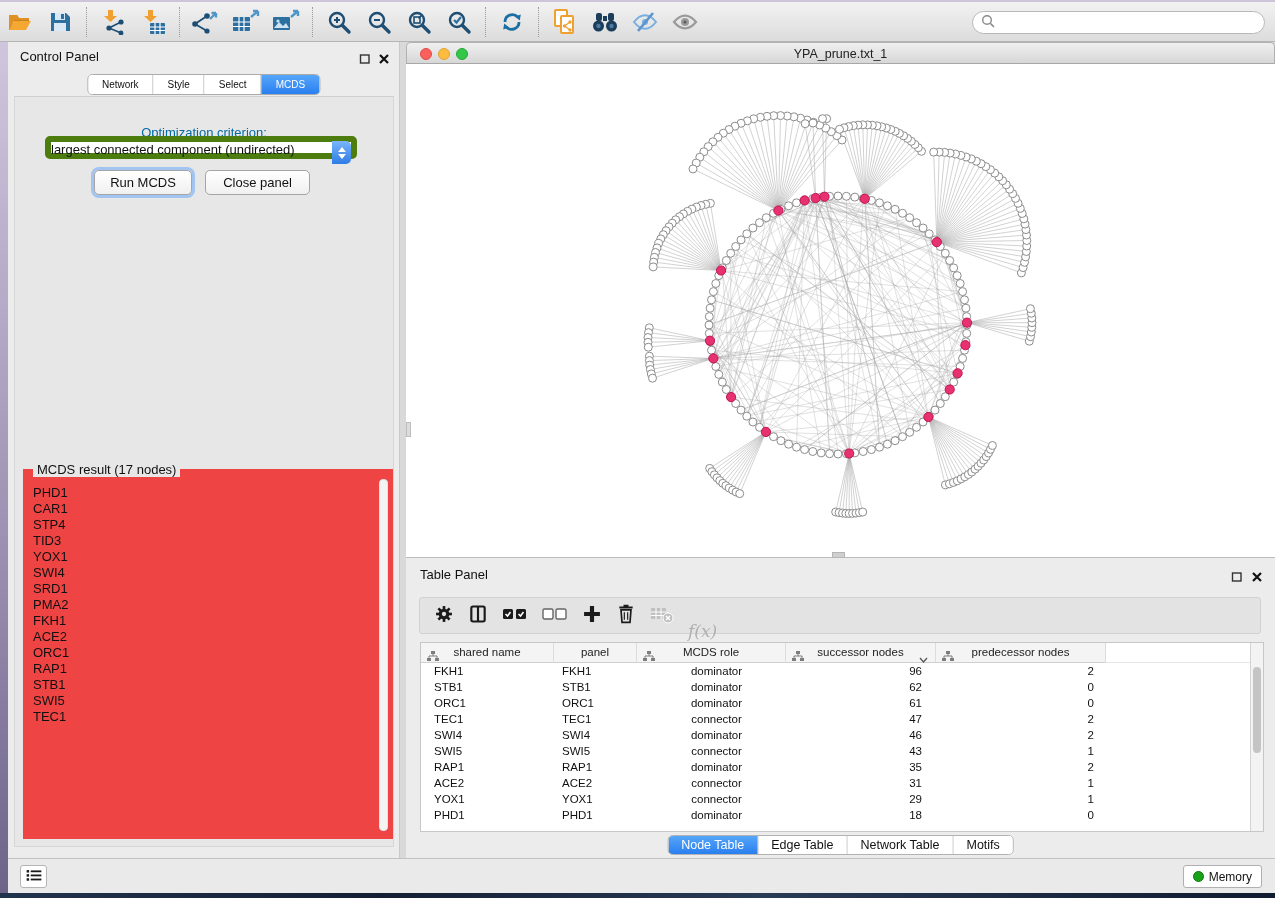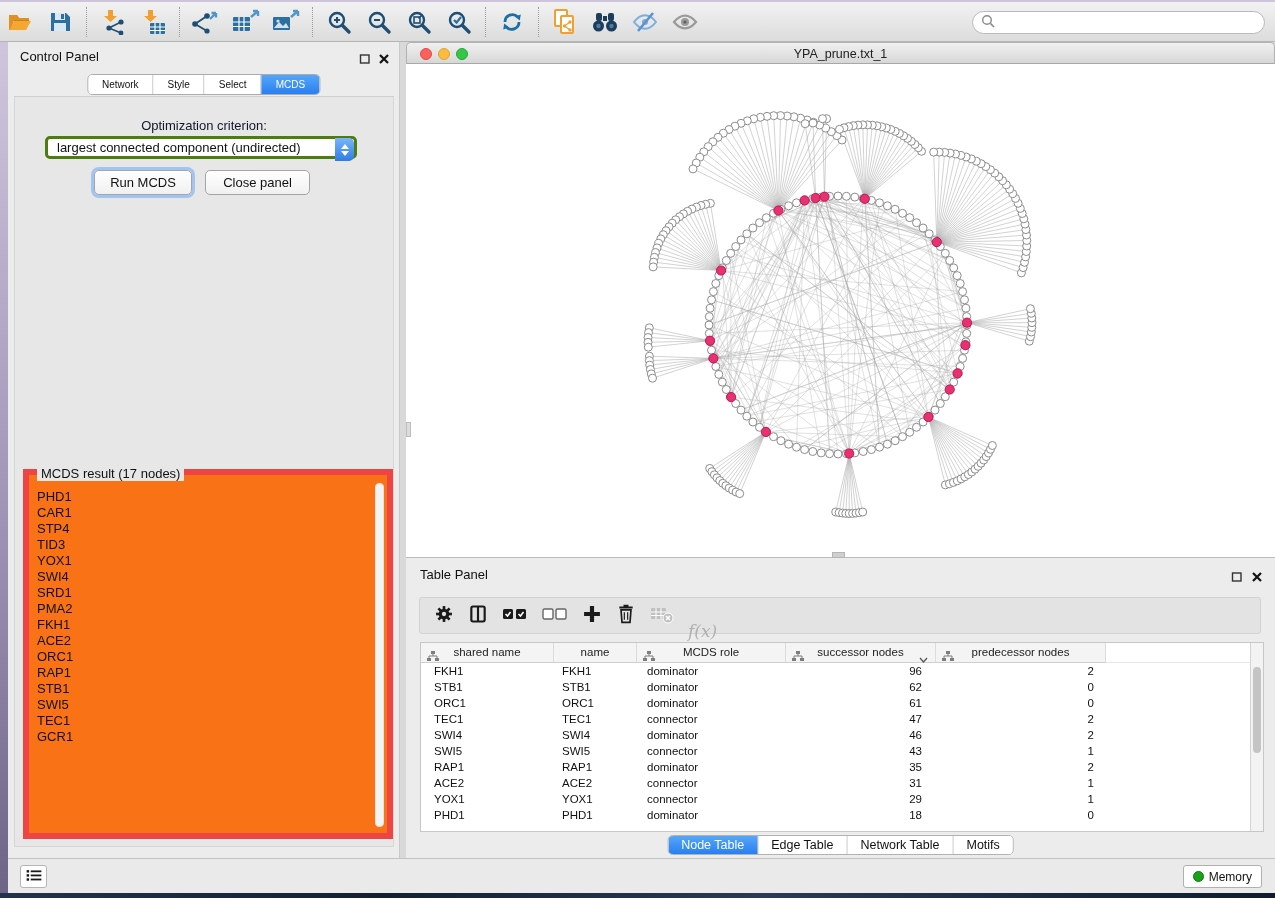--- a/index.html
+++ b/index.html
@@ -31,31 +31,31 @@
   .cp-mini { right:28px; top:9px; } .cp-close { right:9px; top:9px; }
   .tp-mini { right:32px; top:11px; } .tp-close { right:12px; top:11px; }
 
   .cp-tabs { position:absolute; left:50%; top:32px; transform:translateX(-50%); display:flex;
     border:1px solid #ababab; border-radius:5px; overflow:hidden; background:#fff; height:21px; }
   .cp-tab { font-size:10px; color:#111; padding:0 14px; line-height:20px; background:#fff; border-right:1px solid #b9b9b9; cursor:pointer; }
   .cp-tab:last-child { border-right:none;text-align:center; }
   .cp-tab.active { background:linear-gradient(#55a6f9,#2a7ff0); color:#fff; }
 
   .cp-inner { position:absolute; left:6px; top:54px; width:380px; height:751px; background:#e7e7e7; border:1px solid #d6d6d6; border-top-color:#cfcfcf; }
-  .opt-label { position:absolute; top:21px; width:100%; text-align:center; font-size:13px; color:#0f172a; }
-  .dropdown { position:absolute; left:30px; top:39px; width:312px; height:23px; background:#fff; border:3px solid #4d7c0f; border-radius:5px; font-size:13px; color:#111; display:flex; align-items:center; padding-left:9px; cursor:pointer; }
+  .opt-label { position:absolute; top:28px; width:100%; text-align:center; font-size:13px; color:#0369a1; }
+  .dropdown { position:absolute; left:30px; top:39px; width:312px; height:23px; background:#fff; border:6px solid #4d7c0f; border-radius:5px; font-size:13px; color:#111; display:flex; align-items:flex-start; cursor:pointer; }
   .dd-stepper { position:absolute; right:0; top:-1px; width:19px; height:23px; border-radius:0 5px 5px 0;
     background:linear-gradient(#7ab5f9,#2e7ce4); display:flex; flex-direction:column; align-items:center; justify-content:center; gap:2px; }
   .dd-up { width:0; height:0; border-left:4px solid transparent; border-right:4px solid transparent; border-bottom:5px solid #fff; }
   .dd-down { width:0; height:0; border-left:4px solid transparent; border-right:4px solid transparent; border-top:5px solid #fff; }
   .cp-btn { position:absolute; top:73px; height:25px; background:linear-gradient(#ffffff,#f0f0f0); border:1px solid #a5a5a5; border-radius:5px; font-size:13px; color:#111; cursor:pointer; font-family:"Liberation Sans",sans-serif; }
   .run-btn { left:79px; width:98px; box-shadow:0 0 0 3px rgba(106,167,248,.55); }
   .close-btn { left:190px; width:105px; }
 
-  .result-box { position:absolute; left:8px; top:372px; width:370px; height:370px; border:6px solid #ef4444; background:#f97316; }
+  .result-box { position:absolute; left:8px; top:372px; width:370px; height:370px; border:2px solid #ef4444; background:#ef4444; }
   .result-legend { position:absolute; left:8px; top:-9px; background:#e7e7e7; padding:0 4px; font-size:13px; color:#111; }
   .result-list { position:absolute; left:0; top:6px; right:14px; bottom:2px; padding:8px 0 0 8px; overflow:hidden; }
   .result-item { font-size:13px; line-height:16px; color:#111; }
   .result-scroll { position:absolute; right:3px; top:8px; bottom:6px; width:9px; background:#f4f4f4; border:1px solid #e2e2e2; border-radius:4px; }
 
   
   .network-panel { position:absolute; left:406px; top:42px; width:869px; height:516px; }
   .net-titlebar { position:absolute; left:0; top:0; width:869px; height:22px; border-radius:5px 5px 0 0;
     background:linear-gradient(#f0f0f0,#d7d7d7); border:1px solid #b2b2b2; border-bottom:1px solid #a8a8a8; }
   .tl { position:absolute; top:5px; width:12px; height:12px; border-radius:50%; }
@@ -76,21 +76,21 @@
   .tbl-thumb { position:absolute; left:2px; top:24px; width:8px; height:86px; background:#c4c4c4; border-radius:4px; }
   .tbl { position:absolute; left:0; top:0; right:13px; }
   .tbl-header, .tbl-row { display:grid; grid-template-columns:133px 83px 149px 150px 170px 1fr; }
   .tbl-header { height:20px; }
   .th { position:relative; background:#f4f4f4; border-right:1px solid #dcdcdc; border-bottom:1px solid #cfcfcf; font-size:11.5px; color:#222; text-align:center; line-height:19px; }
   .th.filler { background:#fff; border-right:none; border-bottom:1px solid #e6e6e6; }
   .th .h-icon { position:absolute; left:6px; top:5px; }
   .th .h-sort { position:absolute; right:7px; top:7px; }
   .tbl-row { height:16px; }
   .td { font-size:11.5px; color:#111; line-height:16px; white-space:nowrap; overflow:hidden; }
-  .td.c0 { padding-left:13px; } .td.c1 { padding-left:8px; } .td.c2 { padding-left:10px; }
+  .td.c0 { padding-left:13px; } .td.c1 { padding-left:8px; } .td.c2 { padding-left:10px;text-align:center; }
   .td.c3 { text-align:right; padding-right:14px; } .td.c4 { text-align:right; padding-right:12px; }
 
   .tp-tabs { position:absolute; left:50%; top:277px; transform:translateX(-50%); display:flex; border:1px solid #b2b2b2; border-radius:5px; overflow:hidden; height:20px; background:#fff; }
   .tp-tab { font-size:12.5px; color:#111; padding:0 13px; line-height:19px; background:#fff; border-right:1px solid #bdbdbd; cursor:pointer; }
   .tp-tab:last-child { border-right:none; }
   .tp-tab.active { background:linear-gradient(#55a6f9,#2a7ff0); color:#fff; }
 
   
   .status-bar { position:absolute; left:8px; top:858px; width:1267px; height:35px; background:#eaeaea; border-top:1px solid #c2c2c2; }
   .list-btn { position:absolute; left:12px; top:6px; width:27px; height:23px; background:#fff; border:1px solid #b5b5b5; border-radius:3px; cursor:pointer; display:flex; align-items:center; justify-content:center; }
@@ -316,21 +316,20 @@
             <div class="result-item">SWI4</div>
             <div class="result-item">SRD1</div>
             <div class="result-item">PMA2</div>
             <div class="result-item">FKH1</div>
             <div class="result-item">ACE2</div>
             <div class="result-item">ORC1</div>
             <div class="result-item">RAP1</div>
             <div class="result-item">STB1</div>
             <div class="result-item">SWI5</div>
             <div class="result-item">TEC1</div>
-            <div class="result-item">GCR1</div>
           </div>
         <div class="result-scroll"></div>
       </div>
     </div>
   </div>
 
   <div class="network-panel">
     <div class="net-titlebar">
       <span class="tl" style="left:13px; background:#fb605c; border:1px solid #e24b44;"></span>
       <span class="tl" style="left:31px; background:#fdbc40; border:1px solid #e0a42f;"></span>
@@ -1057,21 +1056,21 @@
       <div class="tbl" id="tbl">
           <div class="tbl-header">
             <div class="th"><span class="h-icon"><svg width="12" height="10" viewBox="0 0 12 10">
                   <g fill="#7d7d7d">
                     <rect x="4" y="0" width="4" height="3"></rect>
                     <rect x="0" y="7" width="4" height="3"></rect>
                     <rect x="8" y="7" width="4" height="3"></rect>
                   </g>
                   <path d="M6 3v2M2 7V5h8v2" stroke="#7d7d7d" fill="none"></path>
                 </svg></span><span>shared name</span></div>
-            <div class="th"><span>name</span></div>
+            <div class="th"><span>panel</span></div>
             <div class="th"><span class="h-icon"><svg width="12" height="10" viewBox="0 0 12 10">
                   <g fill="#7d7d7d">
                     <rect x="4" y="0" width="4" height="3"></rect>
                     <rect x="0" y="7" width="4" height="3"></rect>
                     <rect x="8" y="7" width="4" height="3"></rect>
                   </g>
                   <path d="M6 3v2M2 7V5h8v2" stroke="#7d7d7d" fill="none"></path>
                 </svg></span><span>MCDS role</span></div>
             <div class="th"><span class="h-icon"><svg width="12" height="10" viewBox="0 0 12 10">
                   <g fill="#7d7d7d">

